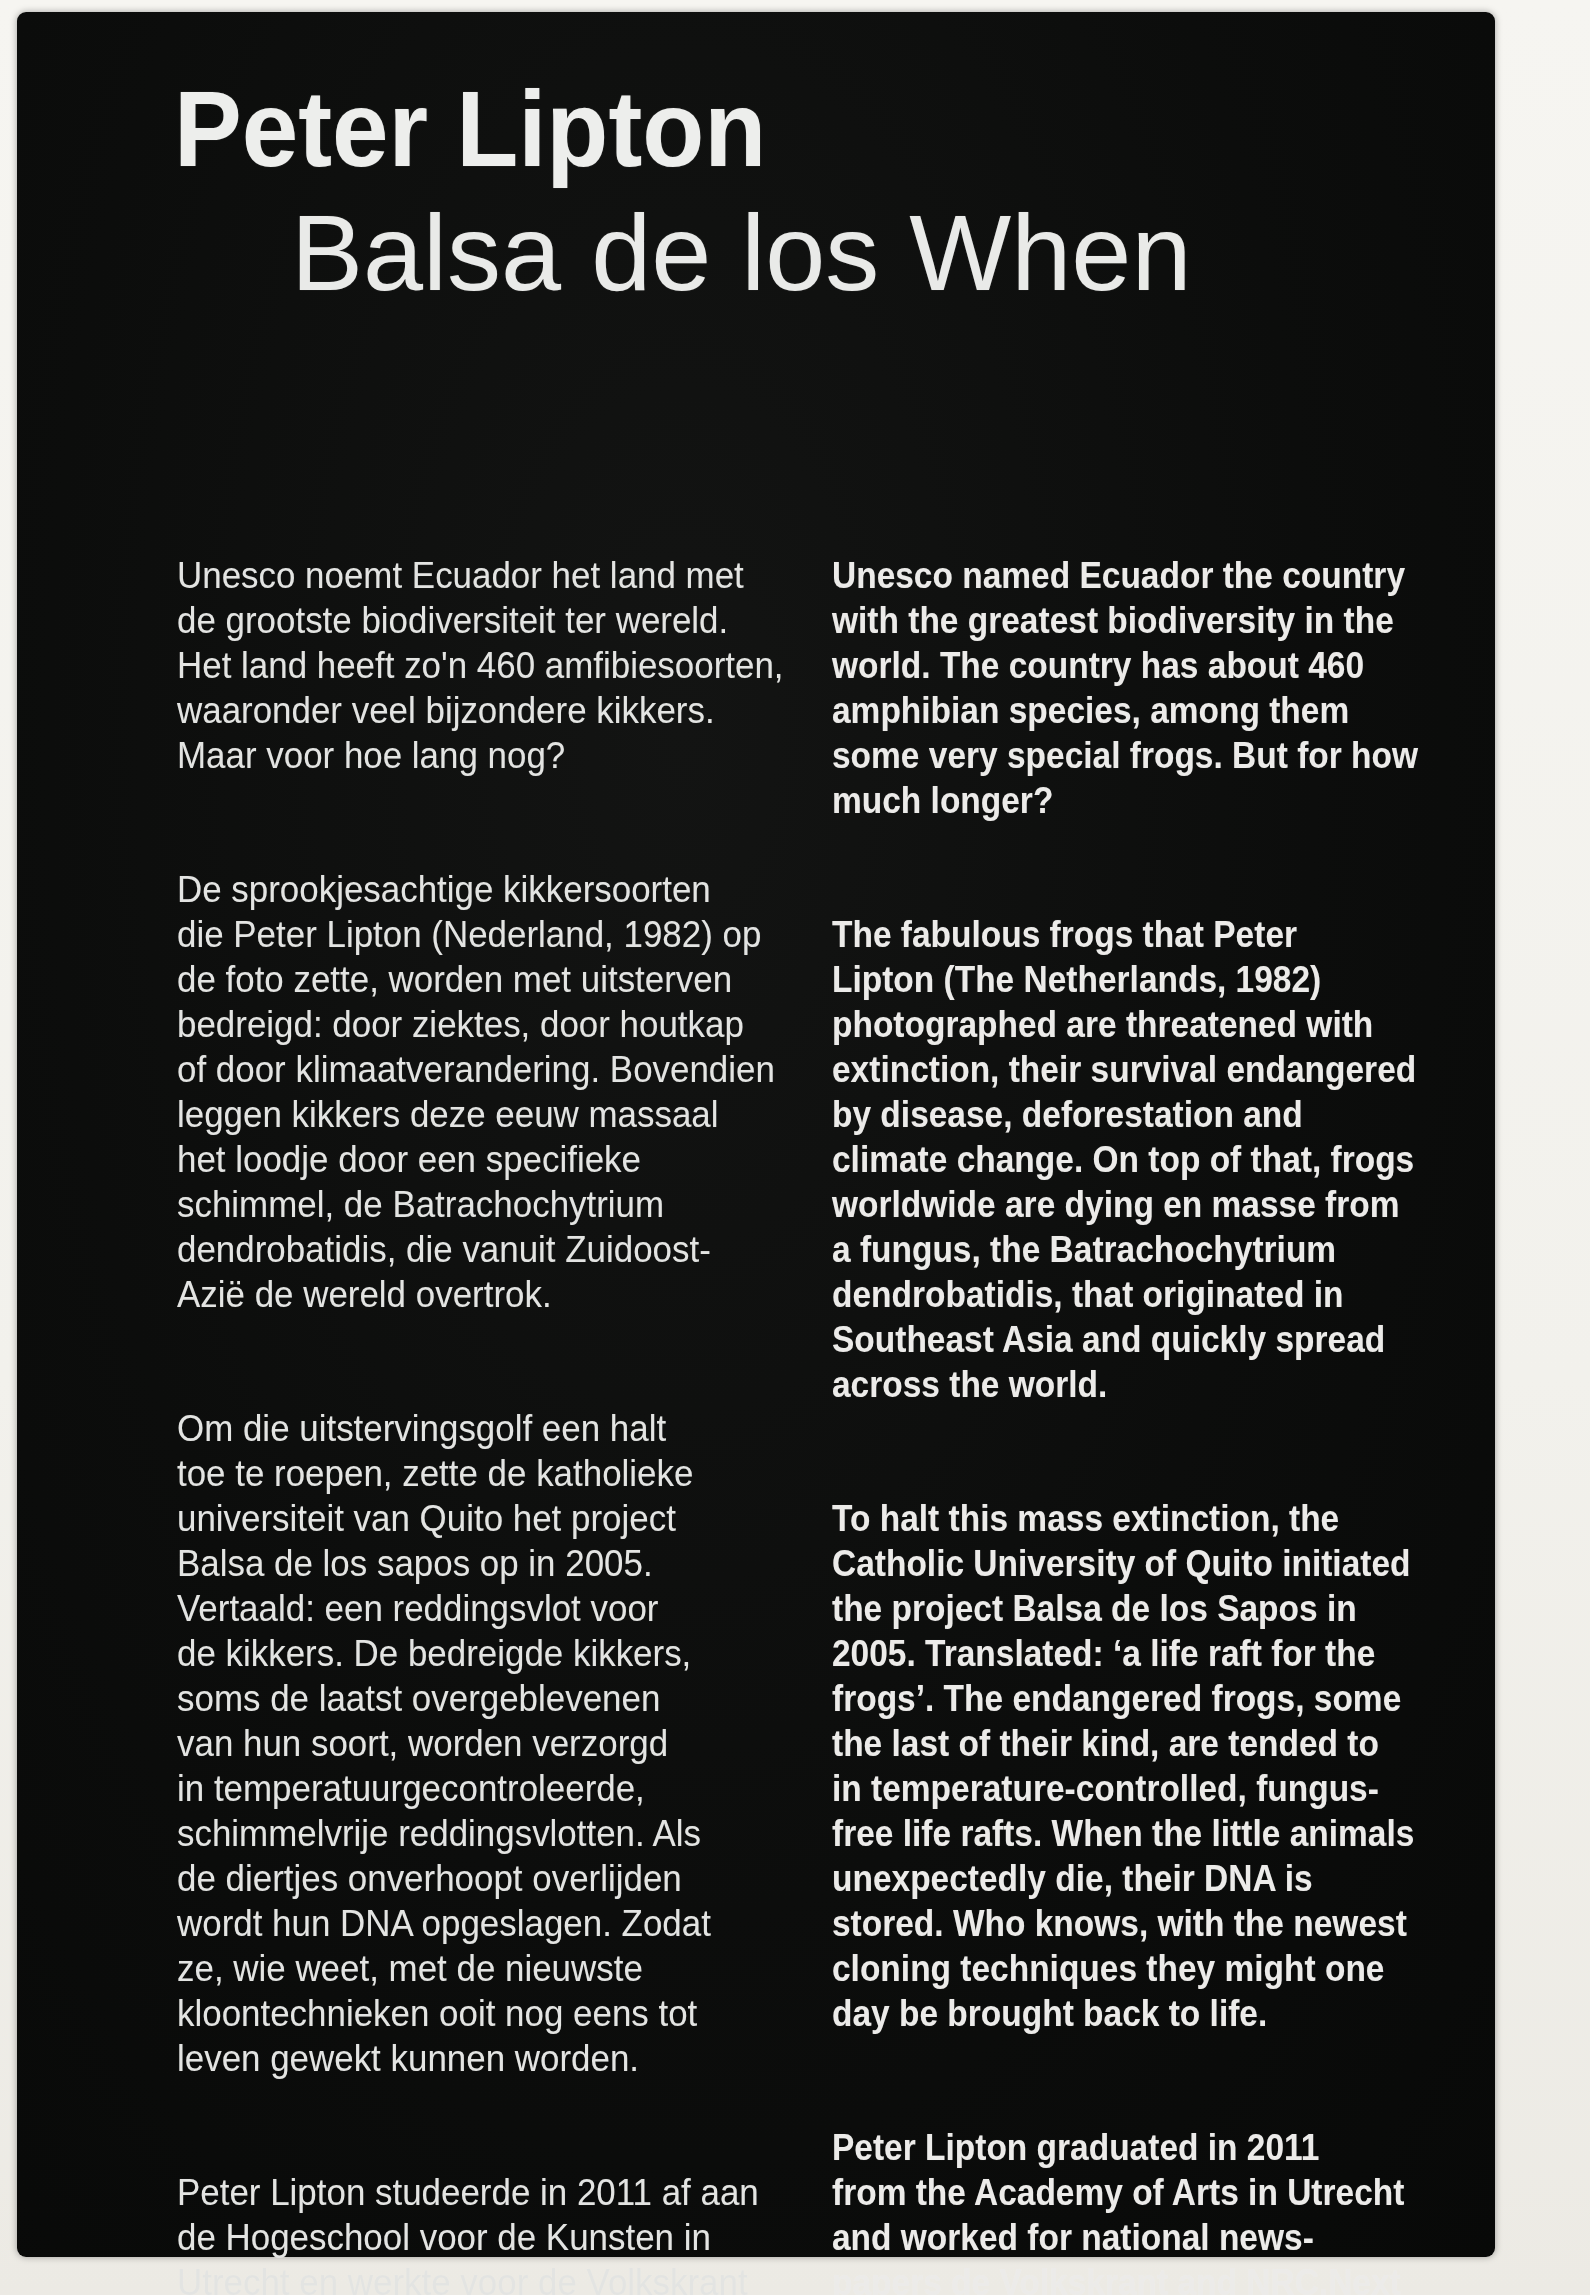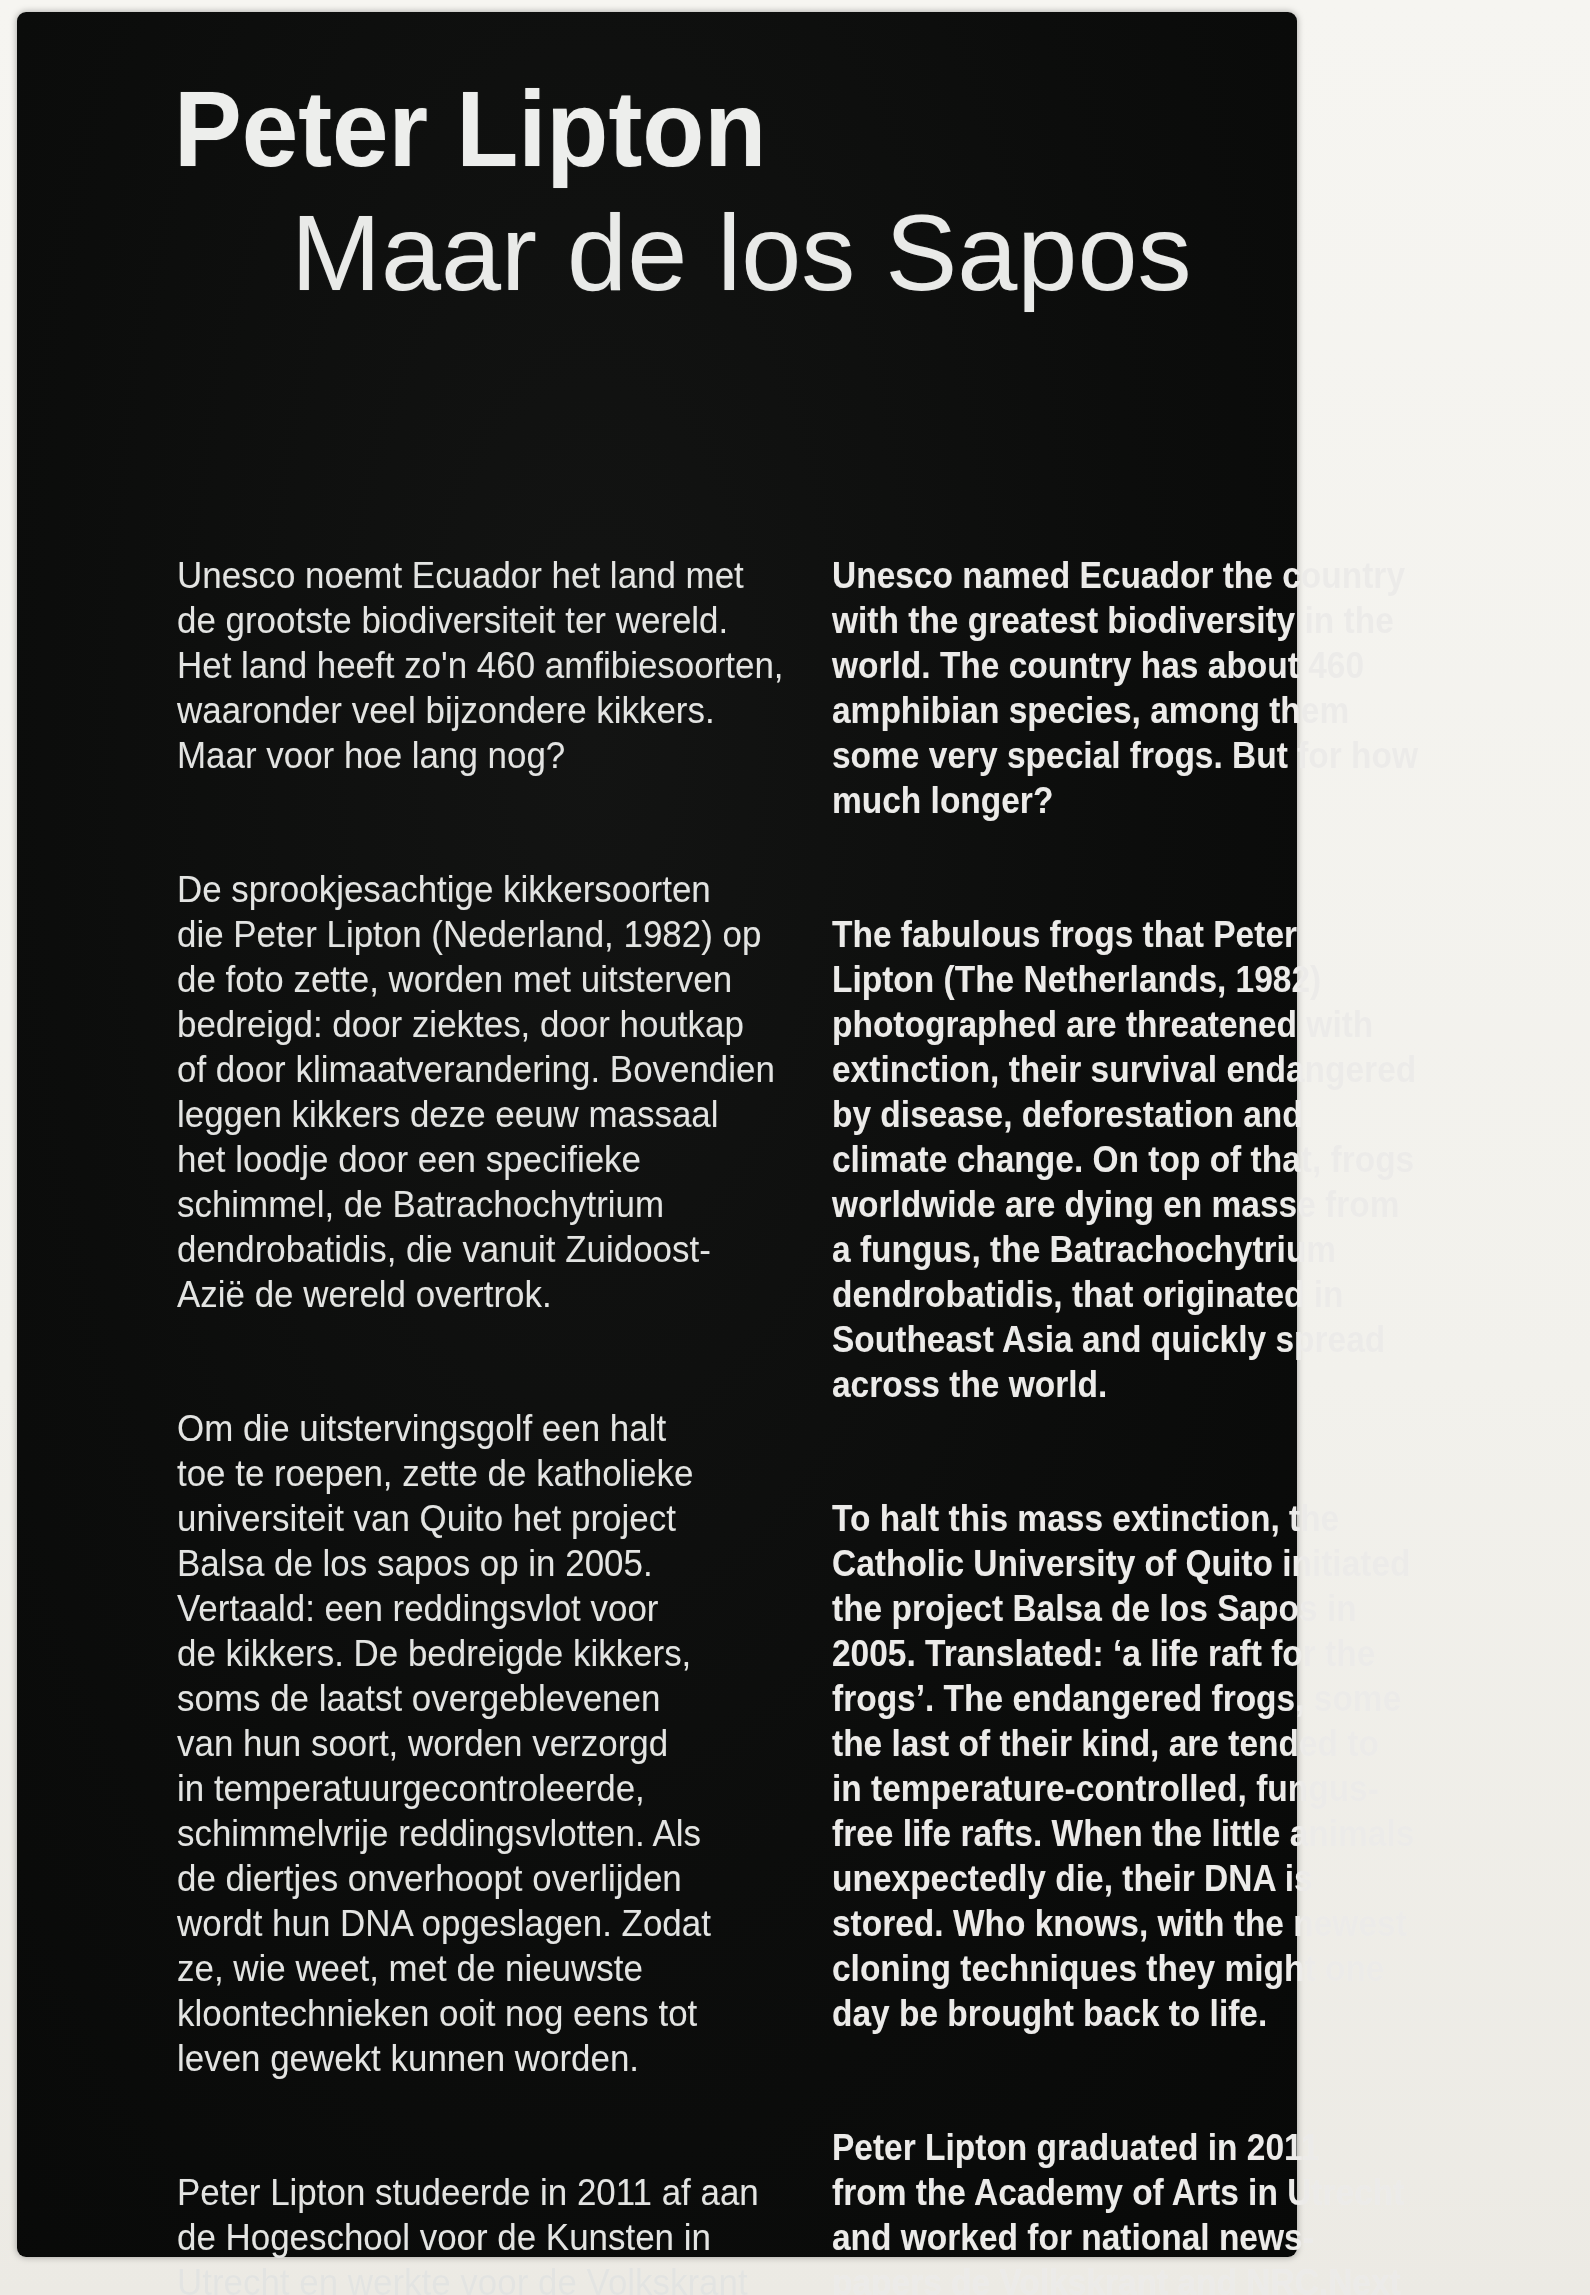--- a/index.html
+++ b/index.html
@@ -14,21 +14,21 @@
   }
   .photo-frame {
     position: absolute;
     inset: 0;
     background: linear-gradient(180deg, #f6f5f1 0%, #f2f1ec 60%, #eceae4 100%);
   }
   .panel {
     position: absolute;
     left: 17px;
     top: 12.4px;
-    width: 1280px;
+    width: 1478px;
     height: 2245px;
     border-radius: 9px;
     background: radial-gradient(ellipse at 45% 32%, #131413 0%, #0c0d0c 55%, #080908 100%);
     box-shadow: 0 0 7.9px rgba(0,0,0,0.35);
   }
   .title-line1 {
     position: absolute;
     left: 157px;
     top: 63px;
     font-size: 108px;
@@ -82,21 +82,21 @@
   }
 </style>
 </head>
 <body>
 
 <div class="photo-frame">
   <div class="panel">
 
     <div class="title-line1">Peter Lipton</div>
 
-    <div class="title-line2">Maar de los Sapos</div>
+    <div class="title-line2">Balsa de los When</div>
 
     <div class="col col-nl">
       <p>Unesco noemt Ecuador het land met
 de grootste biodiversiteit ter wereld.
 Het land heeft zo'n 460 amfibiesoorten,
 waaronder veel bijzondere kikkers.
 Maar voor hoe lang nog?</p>
       <p>De sprookjesachtige kikkersoorten
 die Peter Lipton (Nederland, 1982) op
 de foto zette, worden met uitsterven

